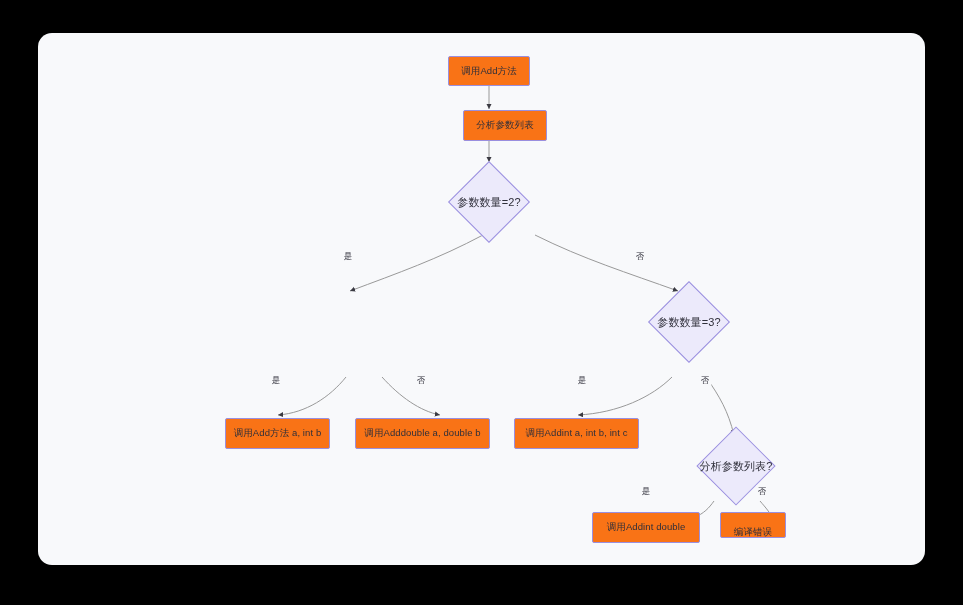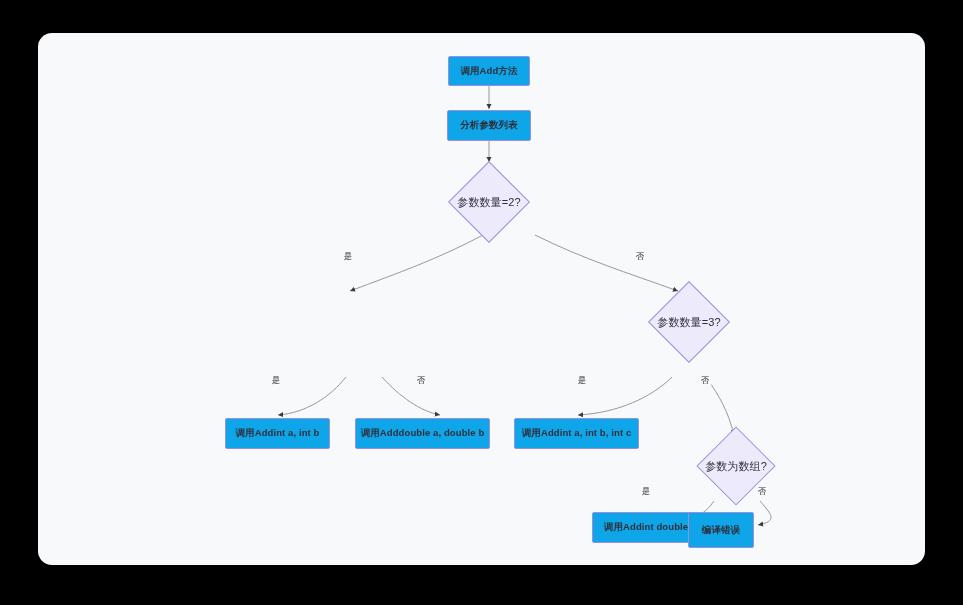--- a/index.html
+++ b/index.html
@@ -36,24 +36,23 @@
     overflow: visible;
   }
   .node {
     position: absolute;
     box-sizing: border-box;
     display: flex;
     align-items: center;
     justify-content: center;
   }
   .rect {
-    background: #0ea5e9;
+    background: #f97316;
     border: 1px solid #9A8FDF;
     border-radius: 2px;
-    font-weight: bold;
   }
   .rect .label {
     font-size: 9.5px;
     color: #2F2F3A;
     line-height: 1.1;
     white-space: nowrap;
     letter-spacing: .1px;
   }
   .diamond-wrap {
     position: absolute;
@@ -113,57 +112,57 @@
         <path d="M668,344 C682,364 690,378 696,402"></path>
         <path d="M676,468 C666,482 656,490 607,492"></path>
         <path d="M722,468 C734,482 740,488 720,492"></path>
       </g>
     </svg>
 
     <div class="node rect" style="left:410px; top:23px; width:82px; height:30px;">
       <span class="label">调用Add方法</span>
     </div>
 
-    <div class="node rect" style="left:409px; top:77px; width:84px; height:31px;">
+    <div class="node rect" style="left:425px; top:77px; width:84px; height:31px;">
       <span class="label">分析参数列表</span>
     </div>
 
     <div class="diamond-wrap" style="left:422px; top:140px; width:58px; height:58px;">
       <div class="diamond-shape"></div>
       <span class="label">参数数量=2?</span>
     </div>
 
 
     <div class="diamond-wrap" style="left:622px; top:260px; width:58px; height:58px;">
       <div class="diamond-shape"></div>
       <span class="label">参数数量=3?</span>
     </div>
 
     <div class="node rect" style="left:187px; top:385px; width:105px; height:31px;">
-      <span class="label">调用Addint a, int b</span>
+      <span class="label">调用Add方法 a, int b</span>
     </div>
 
     <div class="node rect" style="left:317px; top:385px; width:135px; height:31px;">
       <span class="label">调用Adddouble a, double b</span>
     </div>
 
     <div class="node rect" style="left:476px; top:385px; width:125px; height:31px;">
       <span class="label">调用Addint a, int b, int c</span>
     </div>
 
     <div class="diamond-wrap" style="left:670px; top:405px; width:56px; height:56px;">
       <div class="diamond-shape"></div>
-      <span class="label">参数为数组?</span>
+      <span class="label">分析参数列表?</span>
     </div>
 
     <div class="node rect" style="left:554px; top:479px; width:108px; height:31px;">
       <span class="label">调用Addint double</span>
     </div>
 
-    <div class="node rect" style="left:650px; top:479px; width:66px; height:36px;">
+    <div class="node rect" style="left:682px; top:479px; width:66px; height:26px;align-items:flex-end;">
       <span class="label">编译错误</span>
     </div>
 
     <span class="edge-label" style="left:310px; top:223px;">是</span>
     <span class="edge-label" style="left:602px; top:223px;">否</span>
 
     <span class="edge-label" style="left:238px; top:347px;">是</span>
     <span class="edge-label" style="left:383px; top:347px;">否</span>
 
     <span class="edge-label" style="left:544px; top:347px;">是</span>

